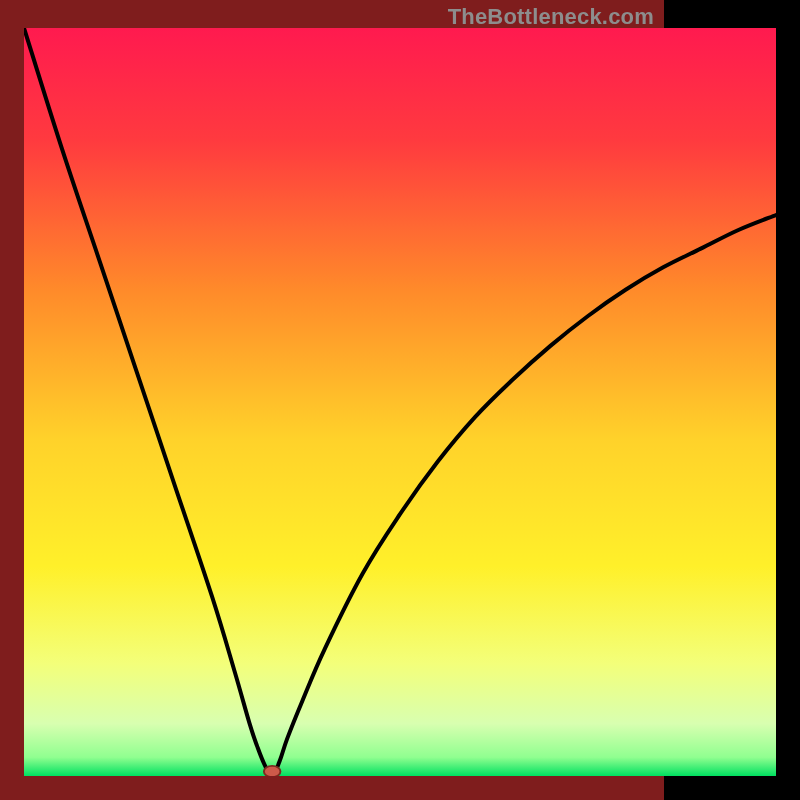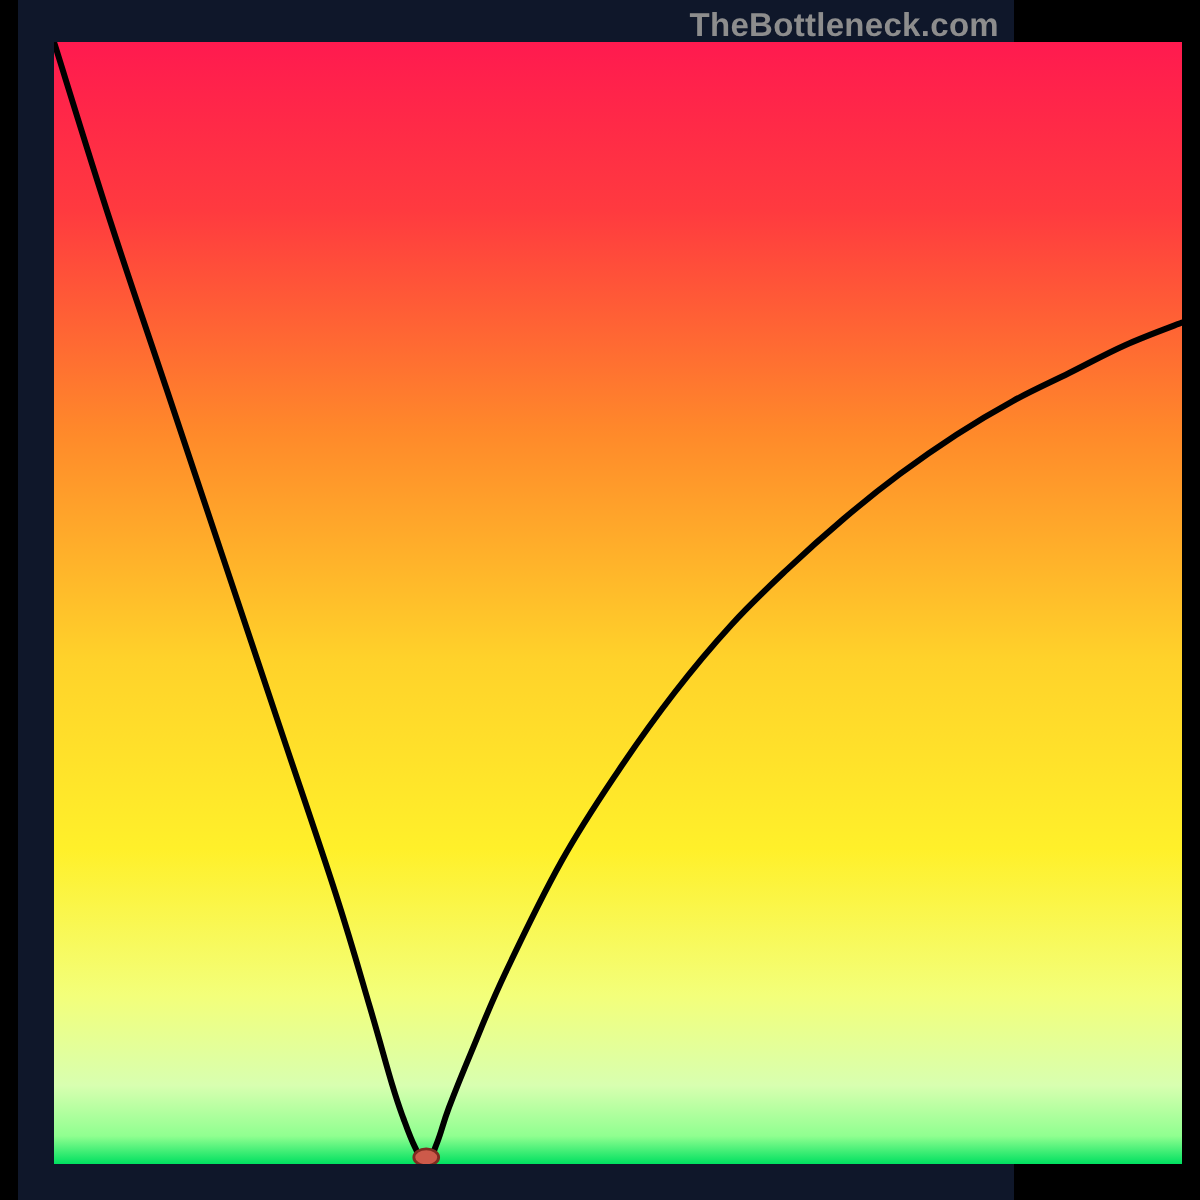--- a/index.html
+++ b/index.html
@@ -6,25 +6,25 @@
     margin: 0;
     padding: 0;
     width: 800px;
     height: 800px;
     background: #000;
     overflow: hidden;
     font-family: Arial, Helvetica, sans-serif;
   }
   .frame {
     position: absolute;
-    left: 12px;
+    left: 0;
     top: 0;
     width: 664px;
     height: 800px;
-    background: #0f172a;
+    background: #7f1d1d;
   }
   .watermark {
     position: absolute;
     top: 4px;
     right: 10px;
     font-size: 22px;
     font-weight: 600;
     color: #8d8d8d;
     letter-spacing: 0.2px;
     user-select: none;

